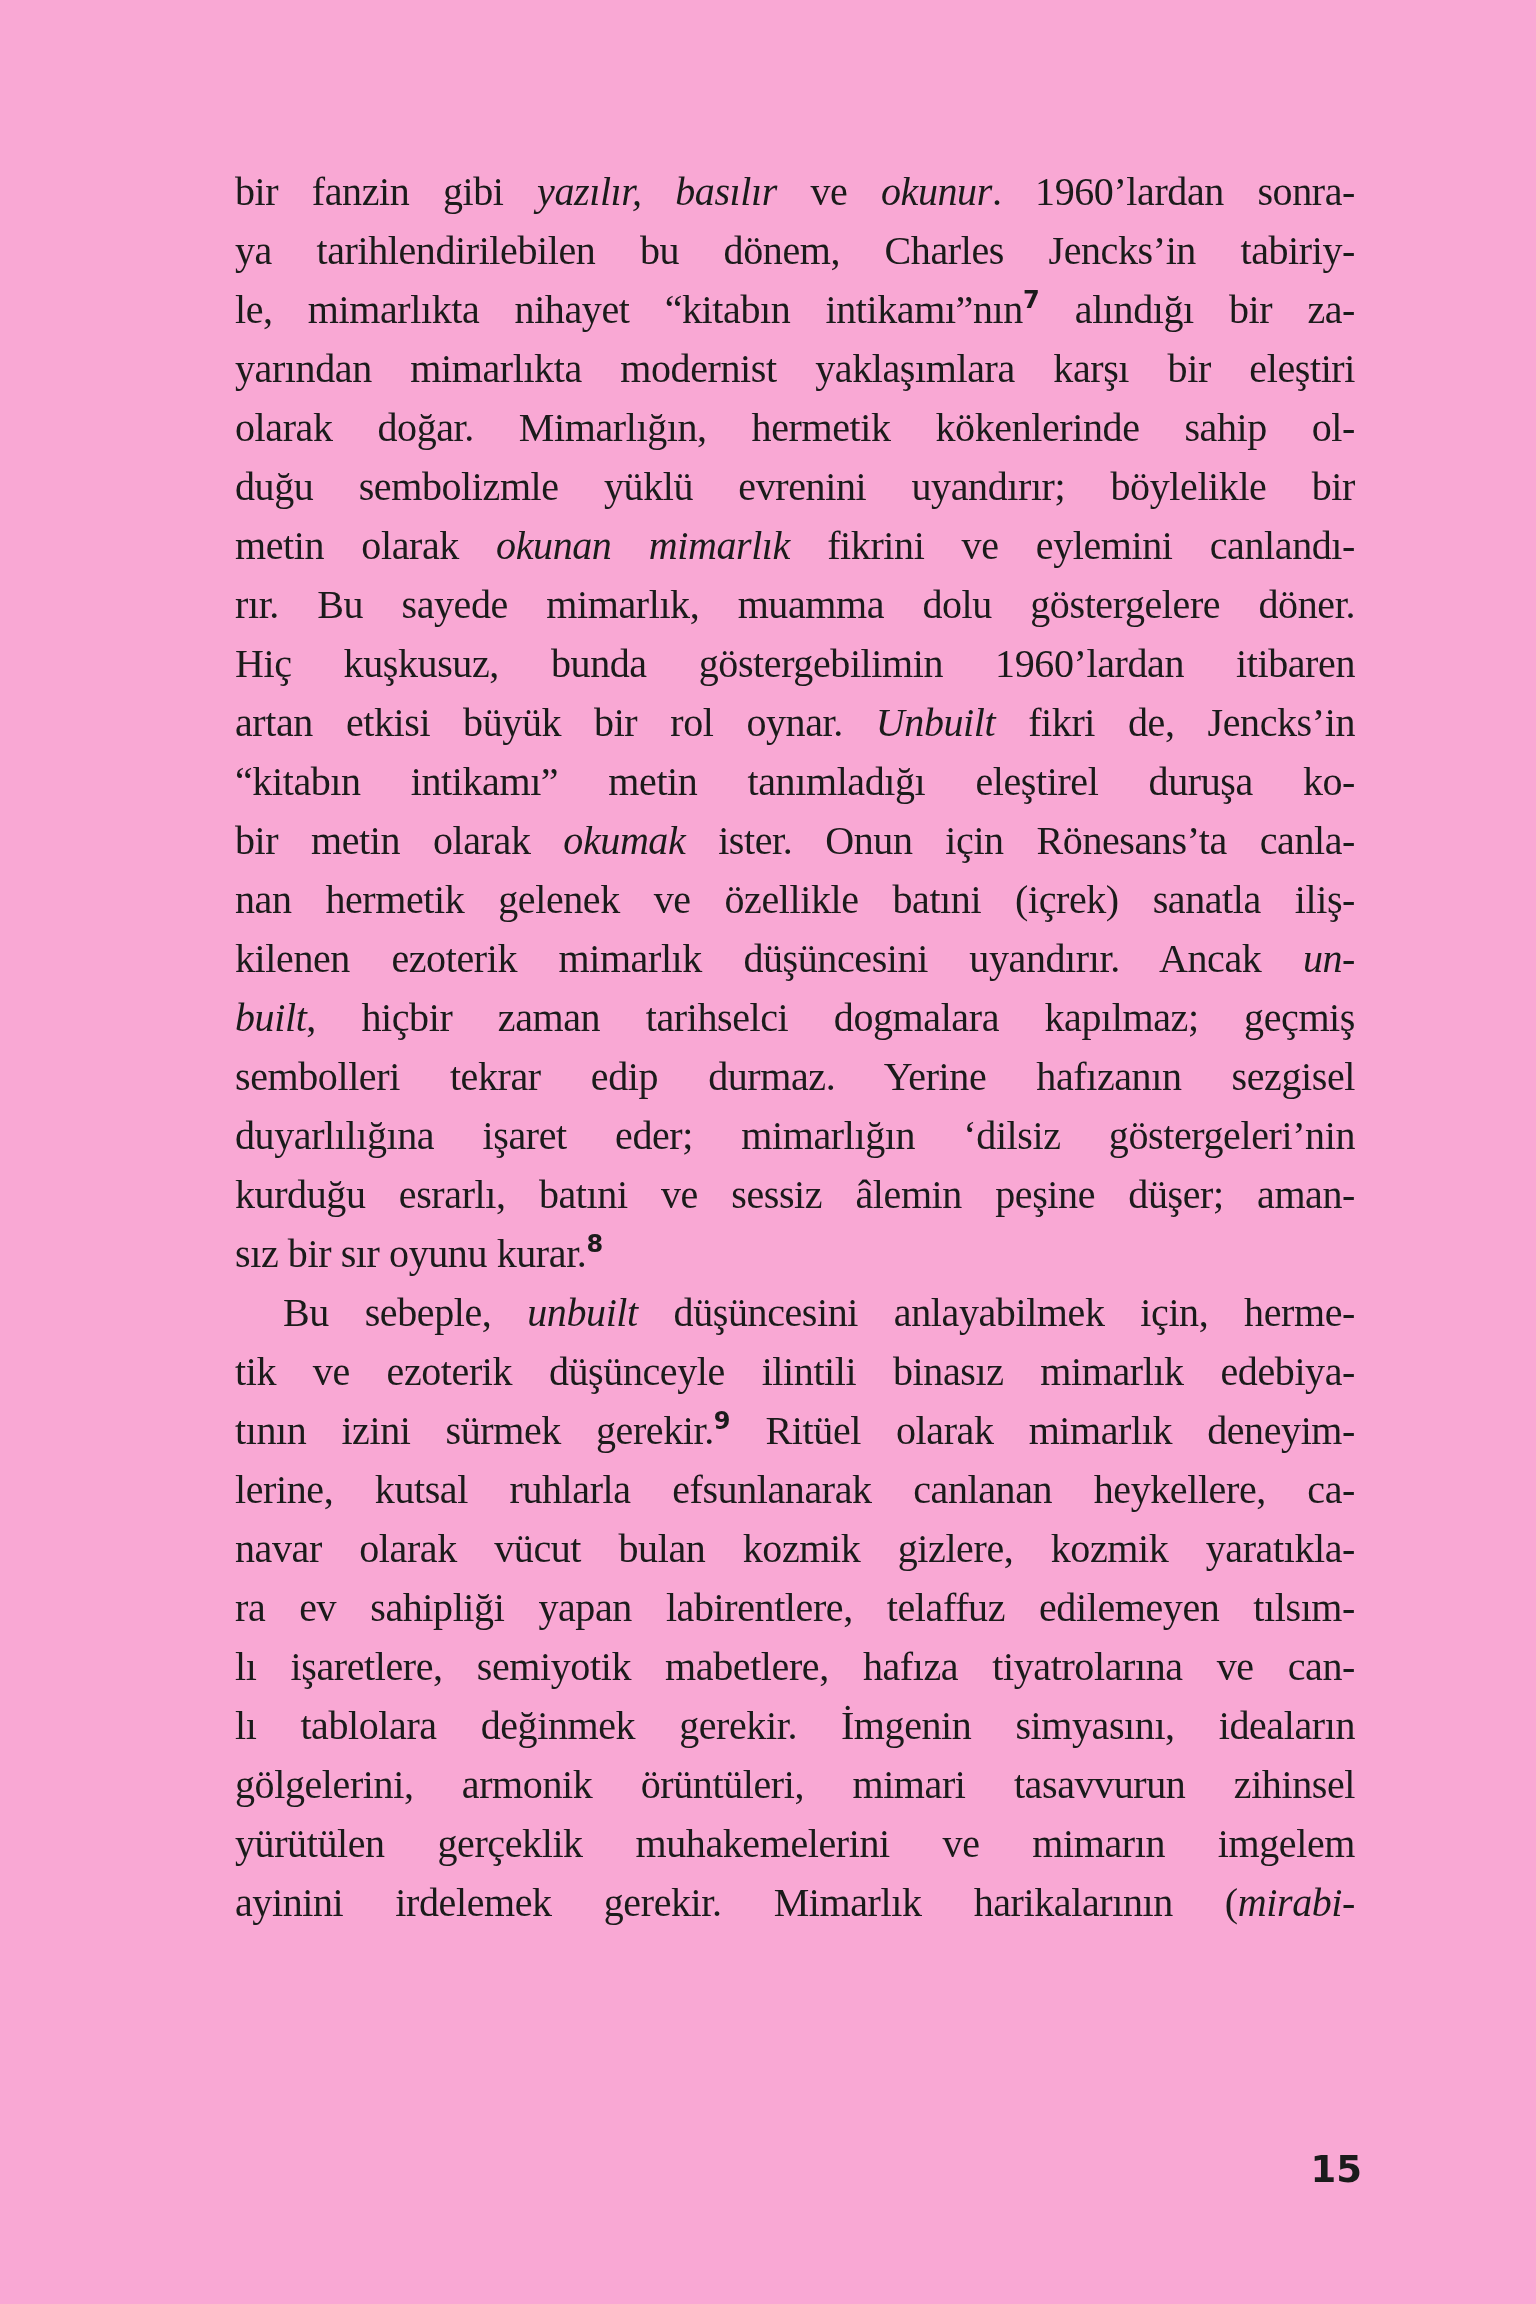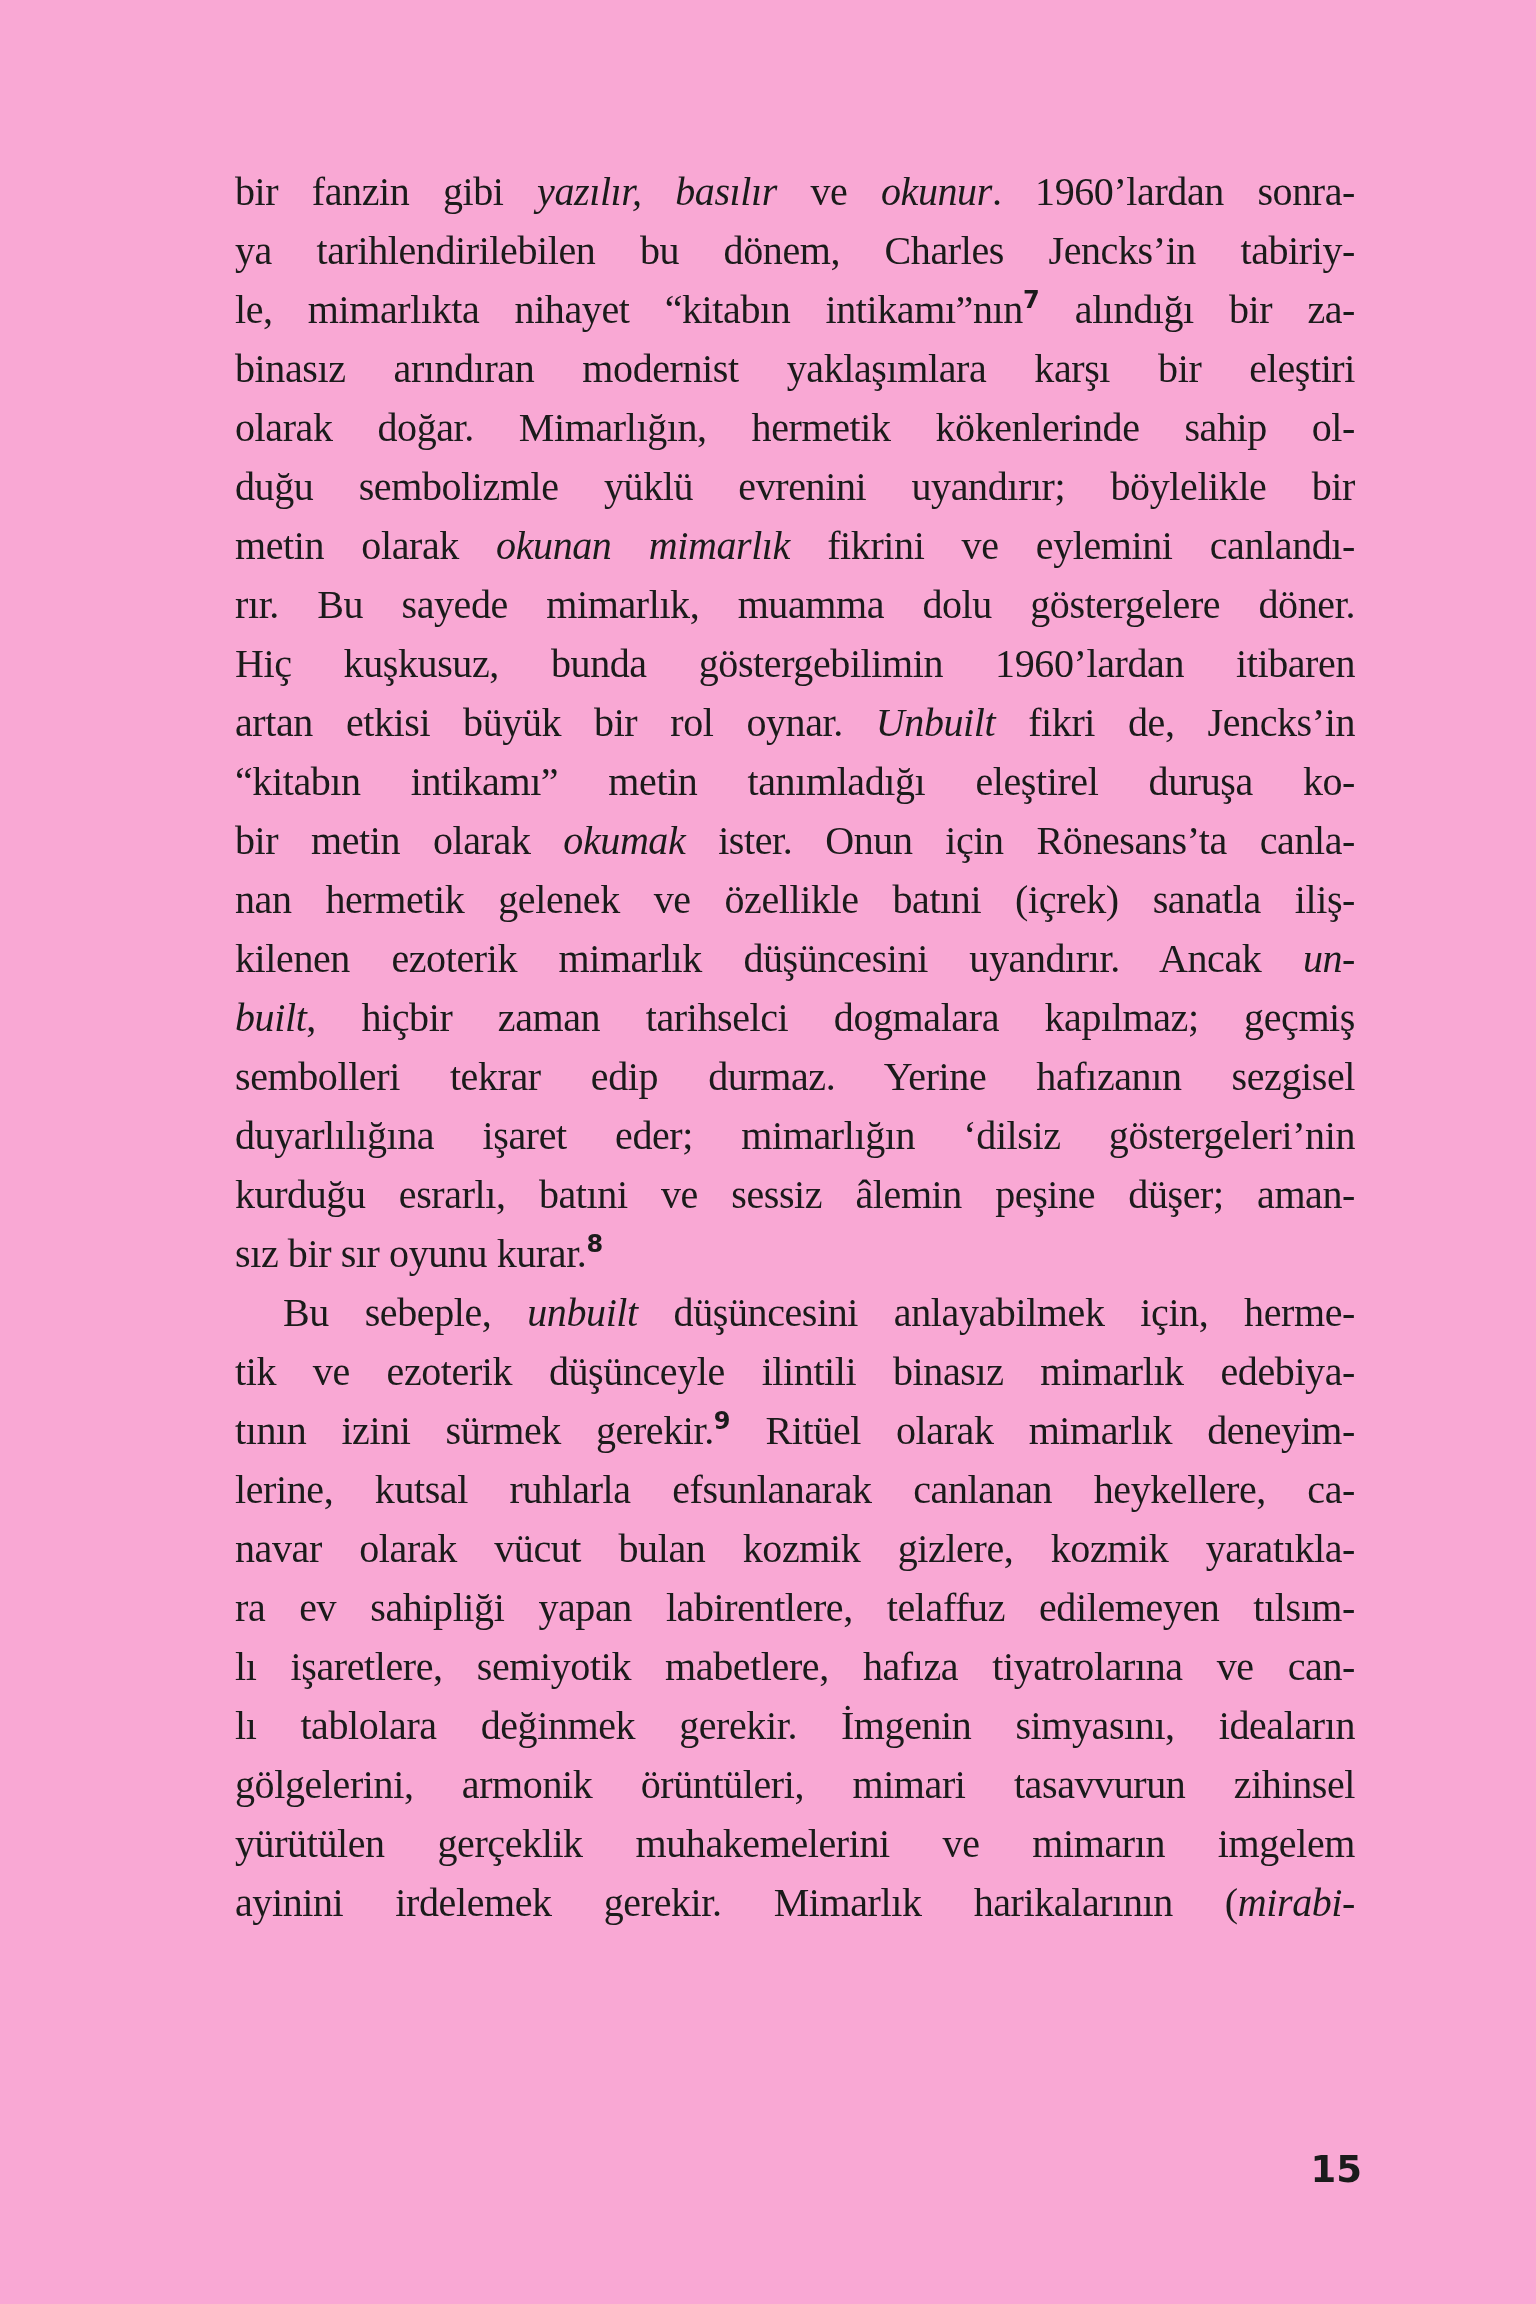--- a/index.html
+++ b/index.html
@@ -64,21 +64,21 @@
   }
 </style>
 </head>
 <body>
 
 <div class="book-page">
   <div class="text-block">
       <div class="text-line"><span>bir fanzin gibi </span><span class="it">yazılır, basılır</span><span> ve </span><span class="it">okunur</span><span>. 1960’lardan sonra-</span></div>
       <div class="text-line"><span>ya tarihlendirilebilen bu dönem, Charles Jencks’in tabiriy-</span></div>
       <div class="text-line"><span>le, mimarlıkta nihayet “kitabın intikamı”nın</span><span class="fn-sup">7</span><span> alındığı bir za-</span></div>
-      <div class="text-line"><span>binasız arındıran modernist yaklaşımlara karşı bir eleştiri</span></div>
+      <div class="text-line"><span>yarından mimarlıkta modernist yaklaşımlara karşı bir eleştiri</span></div>
       <div class="text-line"><span>olarak doğar. Mimarlığın, hermetik kökenlerinde sahip ol-</span></div>
       <div class="text-line"><span>duğu sembolizmle yüklü evrenini uyandırır; böylelikle bir</span></div>
       <div class="text-line"><span>metin olarak </span><span class="it">okunan mimarlık</span><span> fikrini ve eylemini canlandı-</span></div>
       <div class="text-line"><span>rır. Bu sayede mimarlık, muamma dolu göstergelere döner.</span></div>
       <div class="text-line"><span>Hiç kuşkusuz, bunda göstergebilimin 1960’lardan itibaren</span></div>
       <div class="text-line"><span>artan etkisi büyük bir rol oynar. </span><span class="it">Unbuilt</span><span> fikri de, Jencks’in</span></div>
       <div class="text-line"><span>“kitabın intikamı” metin tanımladığı eleştirel duruşa ko-</span></div>
       <div class="text-line"><span>bir metin olarak </span><span class="it">okumak</span><span> ister. Onun için Rönesans’ta canla-</span></div>
       <div class="text-line"><span>nan hermetik gelenek ve özellikle batıni (içrek) sanatla iliş-</span></div>
       <div class="text-line"><span>kilenen ezoterik mimarlık düşüncesini uyandırır. Ancak </span><span class="it">un-</span></div>

